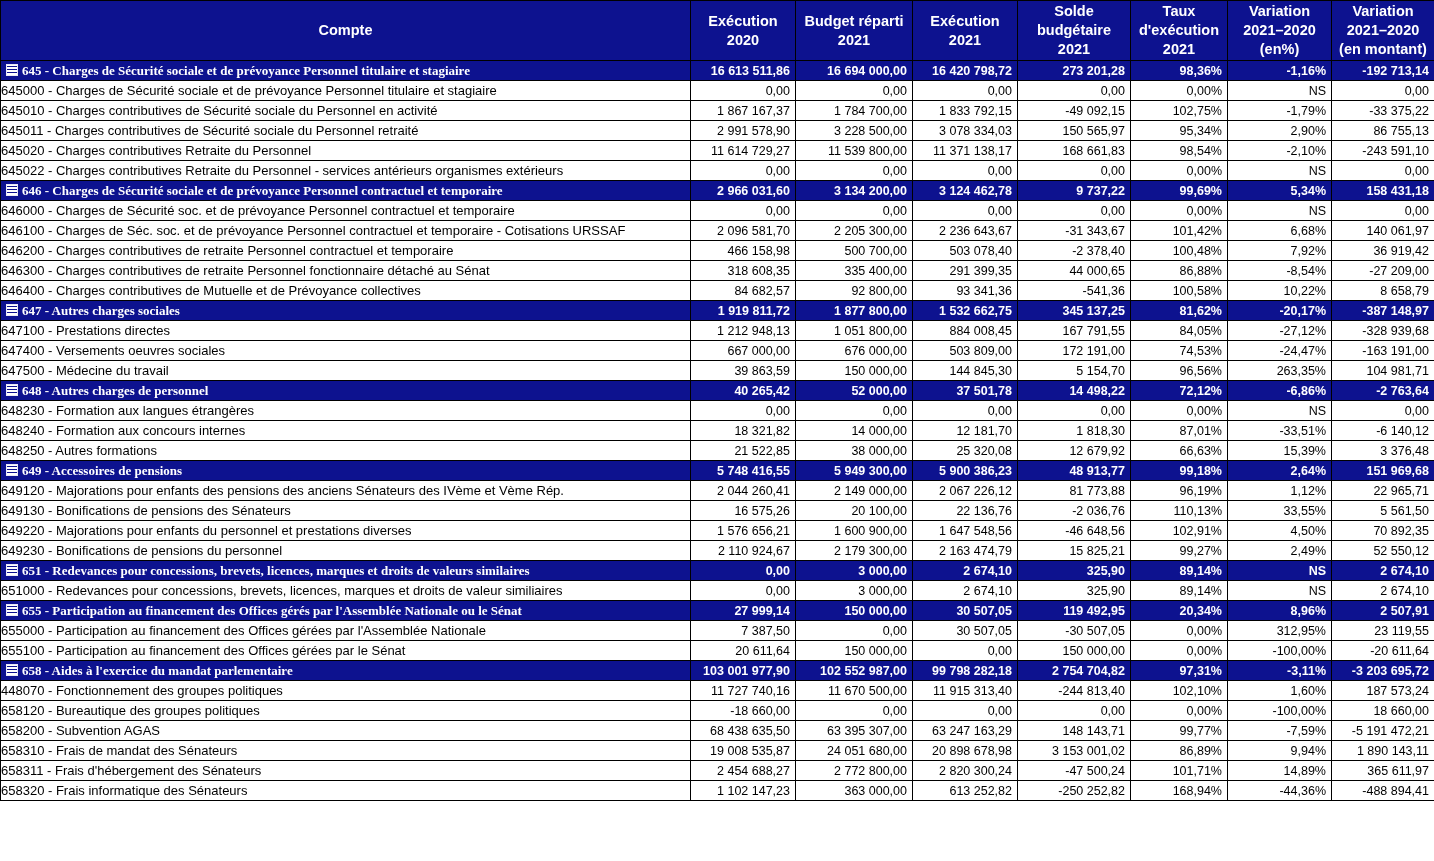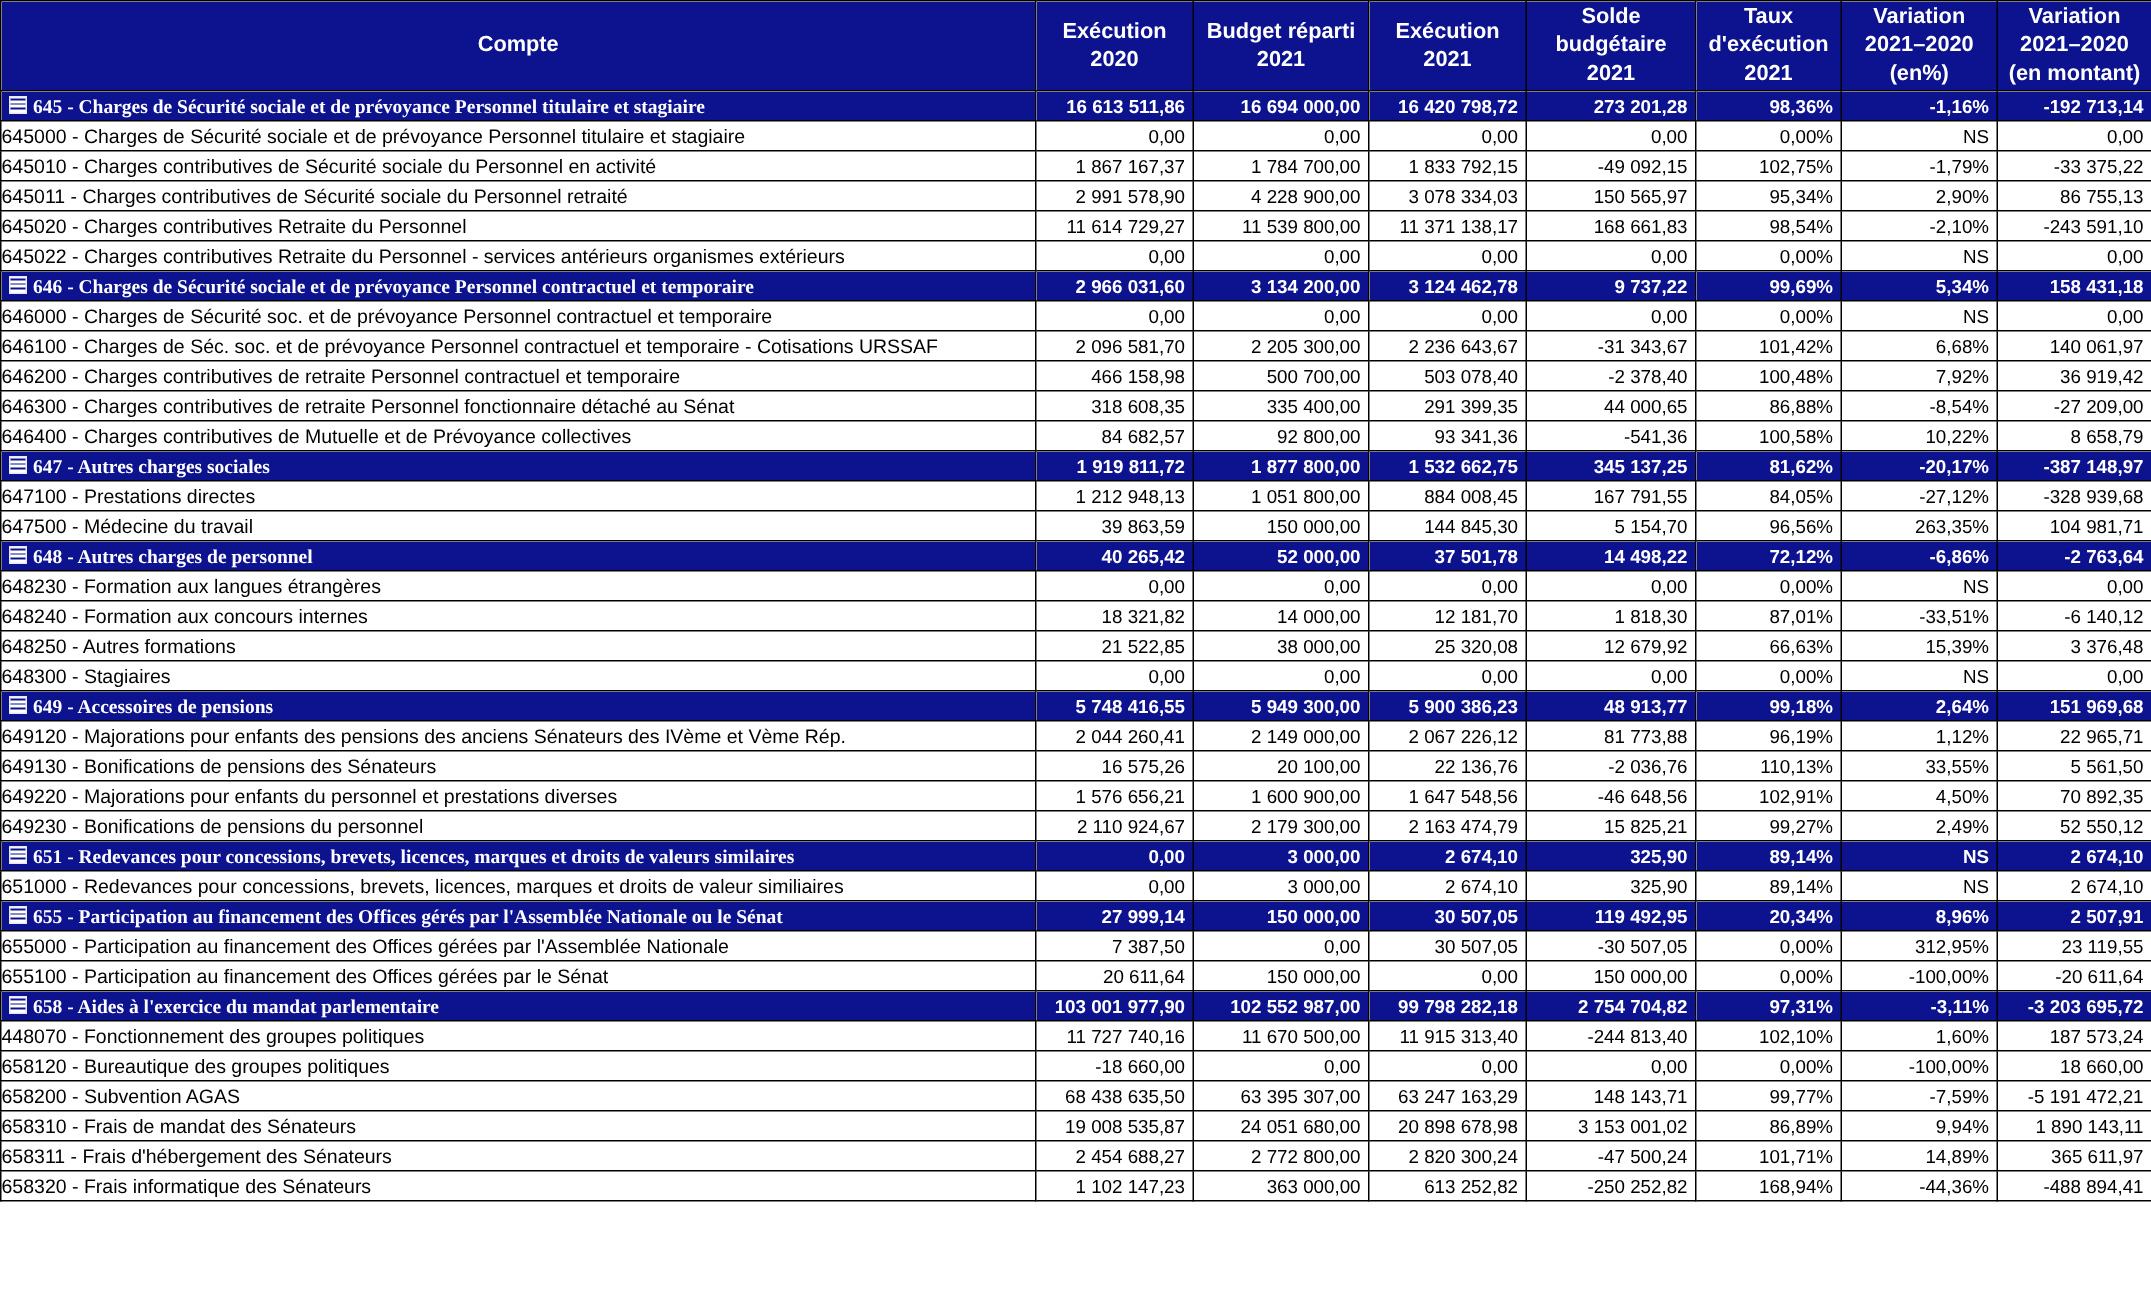--- a/index.html
+++ b/index.html
@@ -89,21 +89,21 @@
         <td class="num">1 784 700,00</td>
         <td class="num">1 833 792,15</td>
         <td class="num">-49 092,15</td>
         <td class="num">102,75%</td>
         <td class="num">-1,79%</td>
         <td class="num">-33 375,22</td>
       </tr>
       <tr class="detail">
         <td class="label"><span>645011 - Charges contributives de Sécurité sociale du Personnel retraité</span></td>
         <td class="num">2 991 578,90</td>
-        <td class="num">4 228 900,00</td>
+        <td class="num">3 228 500,00</td>
         <td class="num">3 078 334,03</td>
         <td class="num">150 565,97</td>
         <td class="num">95,34%</td>
         <td class="num">2,90%</td>
         <td class="num">86 755,13</td>
       </tr>
       <tr class="detail">
         <td class="label"><span>645020 - Charges contributives Retraite du Personnel</span></td>
         <td class="num">11 614 729,27</td>
         <td class="num">11 539 800,00</td>
@@ -197,20 +197,30 @@
         <td class="label"><span>647100 - Prestations directes</span></td>
         <td class="num">1 212 948,13</td>
         <td class="num">1 051 800,00</td>
         <td class="num">884 008,45</td>
         <td class="num">167 791,55</td>
         <td class="num">84,05%</td>
         <td class="num">-27,12%</td>
         <td class="num">-328 939,68</td>
       </tr>
       <tr class="detail">
+        <td class="label"><span>647400 - Versements oeuvres sociales</span></td>
+        <td class="num">667 000,00</td>
+        <td class="num">676 000,00</td>
+        <td class="num">503 809,00</td>
+        <td class="num">172 191,00</td>
+        <td class="num">74,53%</td>
+        <td class="num">-24,47%</td>
+        <td class="num">-163 191,00</td>
+      </tr>
+      <tr class="detail">
         <td class="label"><span>647500 - Médecine du travail</span></td>
         <td class="num">39 863,59</td>
         <td class="num">150 000,00</td>
         <td class="num">144 845,30</td>
         <td class="num">5 154,70</td>
         <td class="num">96,56%</td>
         <td class="num">263,35%</td>
         <td class="num">104 981,71</td>
       </tr>
       <tr class="group">
@@ -246,30 +256,20 @@
       <tr class="detail">
         <td class="label"><span>648250 - Autres formations</span></td>
         <td class="num">21 522,85</td>
         <td class="num">38 000,00</td>
         <td class="num">25 320,08</td>
         <td class="num">12 679,92</td>
         <td class="num">66,63%</td>
         <td class="num">15,39%</td>
         <td class="num">3 376,48</td>
       </tr>
-      <tr class="detail">
-        <td class="label"><span>648300 - Stagiaires</span></td>
-        <td class="num">0,00</td>
-        <td class="num">0,00</td>
-        <td class="num">0,00</td>
-        <td class="num">0,00</td>
-        <td class="num">0,00%</td>
-        <td class="num">NS</td>
-        <td class="num">0,00</td>
-      </tr>
       <tr class="group">
         <td class="label"><span class="collapse-icon"></span><span>649 - Accessoires de pensions</span></td>
         <td class="num">5 748 416,55</td>
         <td class="num">5 949 300,00</td>
         <td class="num">5 900 386,23</td>
         <td class="num">48 913,77</td>
         <td class="num">99,18%</td>
         <td class="num">2,64%</td>
         <td class="num">151 969,68</td>
       </tr>

